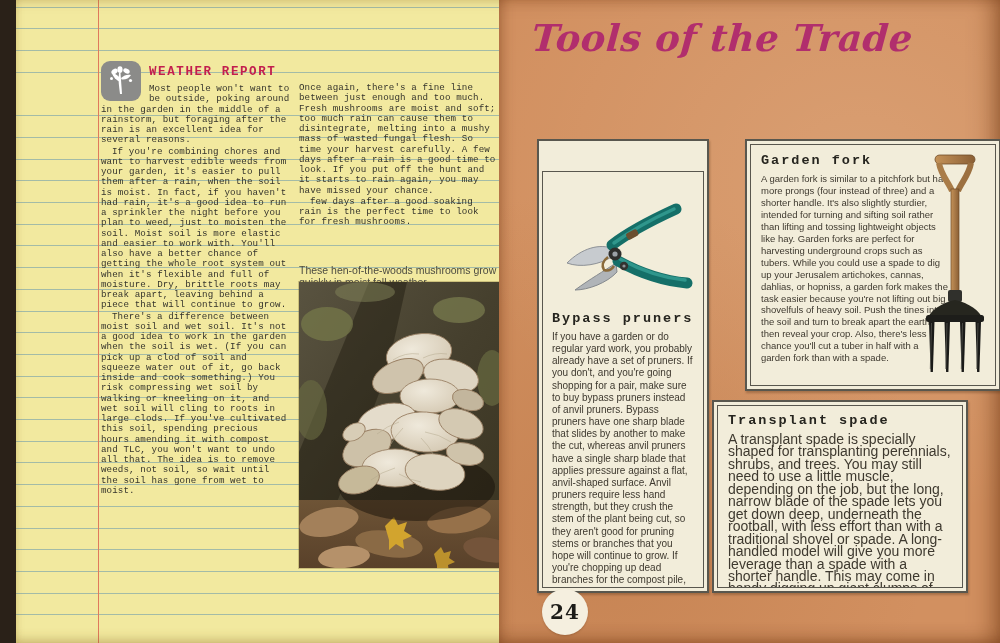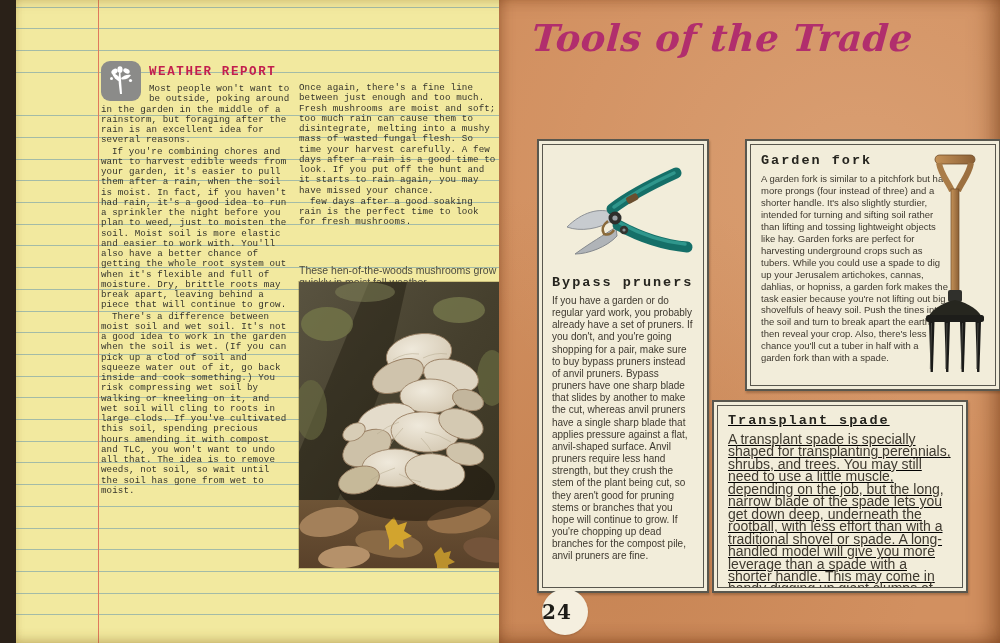--- a/index.html
+++ b/index.html
@@ -43,31 +43,31 @@
             letter-spacing:.5px;transform:skewX(-4deg);}
   .rp-intro{position:absolute;left:35px;top:66px;width:448px;margin:0;
             font:700 10.6px/15.1px "Liberation Mono",monospace;color:#3a322a;letter-spacing:.1px;}
   .box{position:absolute;background:#f2edda;border:2px solid #59574e;box-shadow:1px 2px 2px rgba(70,40,15,.3);}
   .box-inner{position:absolute;inset:3px;border:1px solid #59574e;overflow:hidden;}
   .box-pruners{left:38px;top:139px;width:168px;height:450px;}
   .box-fork{left:213px;top:139px;width:252px;height:248px;margin-left:33px;}
   .box-spade{left:213px;top:400px;width:252px;height:189px;}
   .tool-head{font:700 13.5px/16px "Liberation Mono",monospace;color:#26251f;letter-spacing:2px;margin:0 0 4px 0;}
   .tool-body p{font:10px/12.15px "Liberation Sans",sans-serif;color:#3e392f;margin:0;}
-  .pruners-inner{padding:10px 9px 4px 9px;}
+  .pruners-inner{padding:19px 9px 4px 9px;margin-top:27px;}
   .pruners-art{display:block;margin:2px auto 6px auto;}
   .fork-inner{padding:8px 10px;}
   .fork-body{width:188px;}
   .fork-body p{font-size:9.5px;line-height:11.95px;}
   .fork-art{position:absolute;right:6px;top:8px;}
-  .spade-inner{padding:7px 10px 4px 10px;text-decoration:underline;}
+  .spade-inner{padding:7px 10px 4px 10px;}
   .spade-body p{font-size:14px;line-height:12.45px;}
   .spade-art{display:block;margin:5px auto 0 auto;}
   .pagenum{position:absolute;left:43px;top:589px;width:46px;height:46px;border-radius:50%;
-           background:#f5efdf;display:flex;align-items:center;justify-content:flex-start;
+           background:#f5efdf;display:flex;align-items:center;justify-content:center;
            font:700 20px "DejaVu Serif",serif;color:#1d1c18;letter-spacing:1px;
            box-shadow:0 1px 2px rgba(80,40,10,.25);}
 </style>
 </head>
 <body>
 
 <div class="spread">
 
   <div class="left-page">
 

